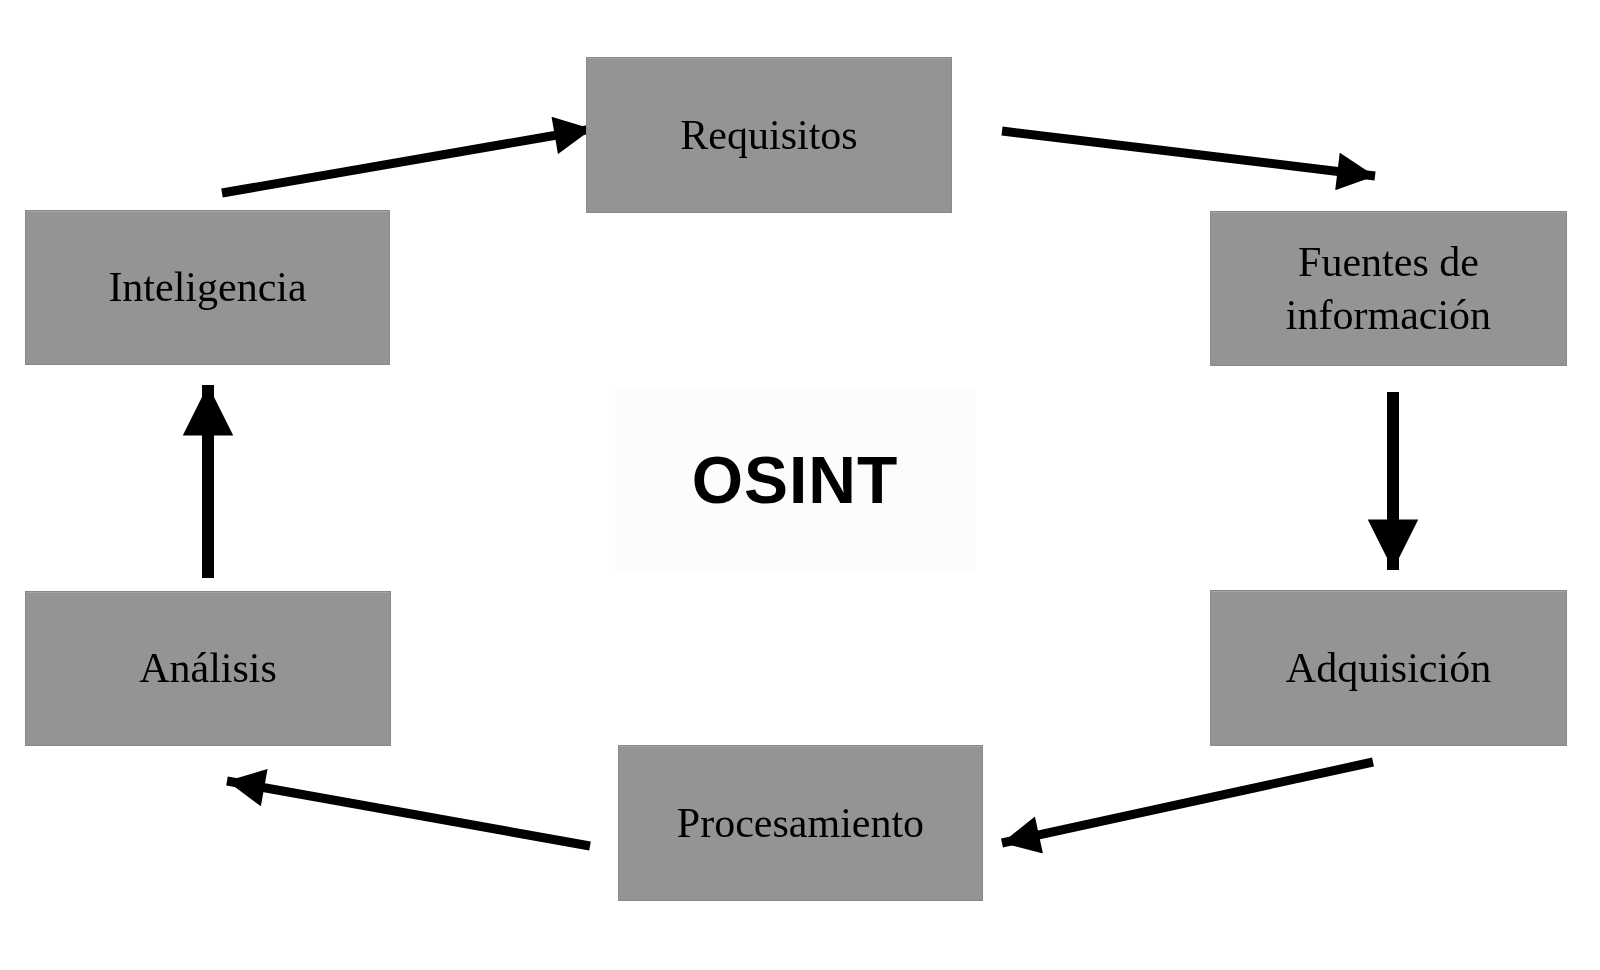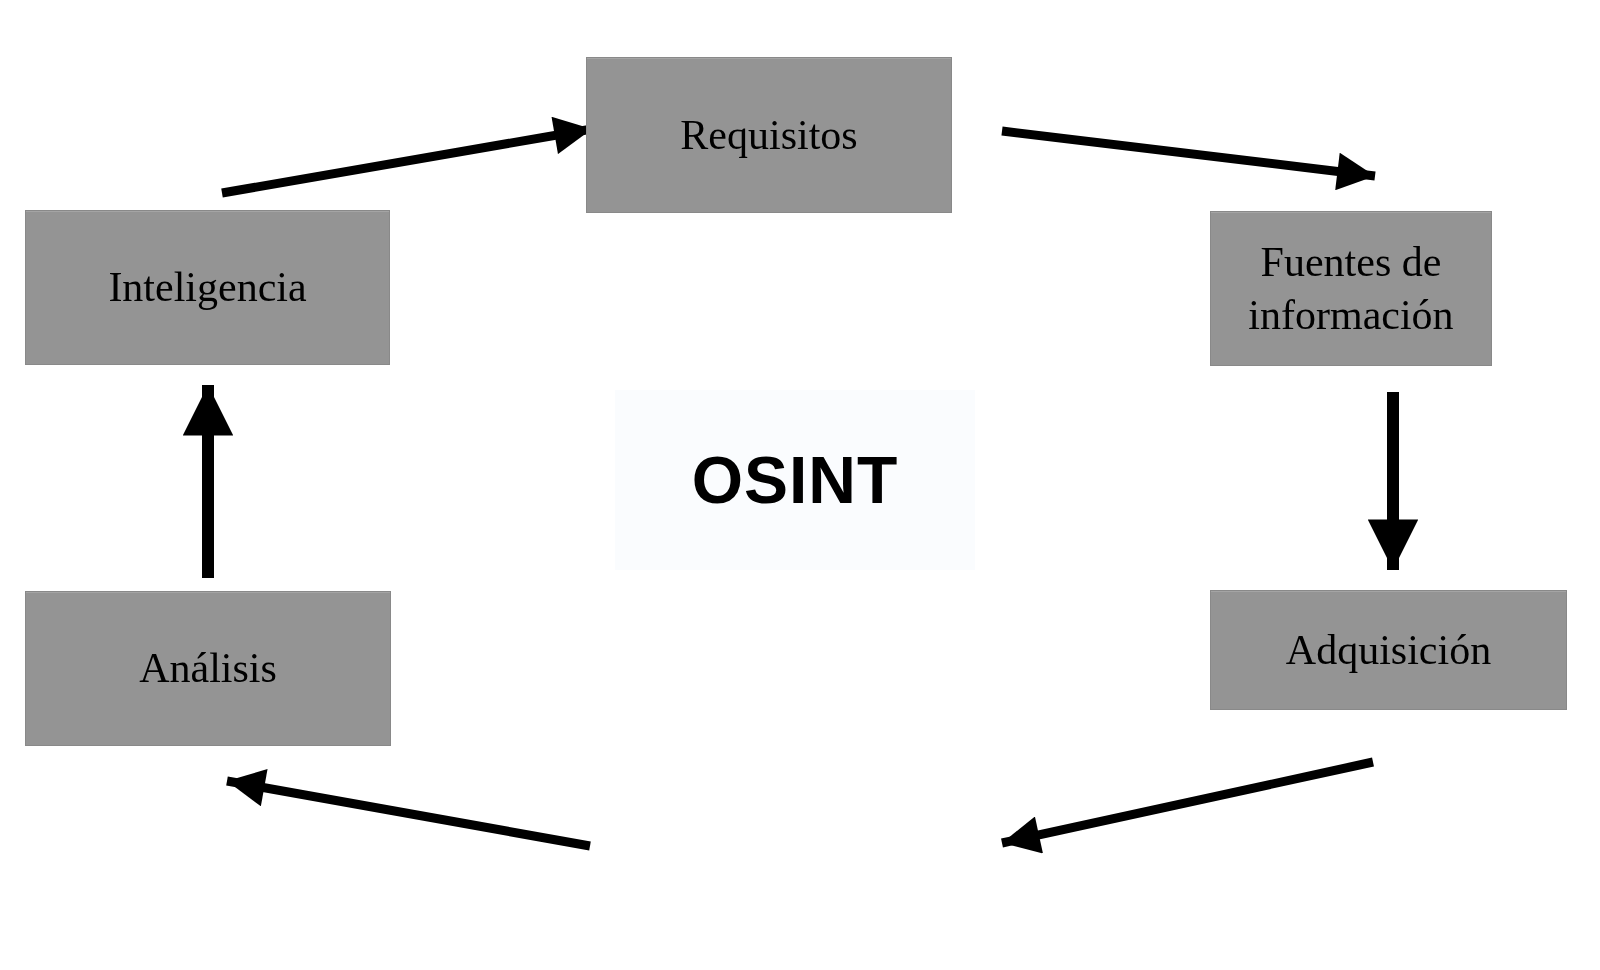--- a/index.html
+++ b/index.html
@@ -33,22 +33,22 @@
     justify-content: center;
     text-align: center;
     color: #000000;
     font-size: 42px;
     line-height: 1.25;
     white-space: pre-line;
     z-index: 2;
     box-sizing: border-box;
   }
   #node-requisitos     { left: 586px;  top: 57px;   width: 366px; height: 156px; }
-  #node-fuentes        { left: 1210px; top: 211px;  width: 282px; height: 155px; }
-  #node-adquisicion    { left: 1210px; top: 590px;  width: 357px; height: 120px; }
+  #node-fuentes        { left: 1210px; top: 211px;  width: 357px; height: 155px; }
+  #node-adquisicion    { left: 1210px; top: 590px;  width: 357px; height: 156px; }
   #node-procesamiento  { left: 618px;  top: 745px;  width: 365px; height: 156px; }
   #node-analisis       { left: 25px;   top: 591px;  width: 366px; height: 155px; }
   #node-inteligencia   { left: 25px;   top: 210px;  width: 365px; height: 155px; }
   #center-panel {
     position: absolute;
     left: 615px;
     top: 390px;
     width: 360px;
     height: 180px;
     background: #fafcfe;
@@ -90,20 +90,23 @@
 
   <div class="node" id="node-fuentes">
     <span>Fuentes de
 información</span>
   </div>
 
   <div class="node" id="node-adquisicion">
     <span>Adquisición</span>
   </div>
 
+  <div class="node" id="node-procesamiento">
+    <span>Procesamiento</span>
+  </div>
 
   <div class="node" id="node-analisis">
     <span>Análisis</span>
   </div>
 
   <div class="node" id="node-inteligencia">
     <span>Inteligencia</span>
   </div>
 
   <div id="center-panel">

